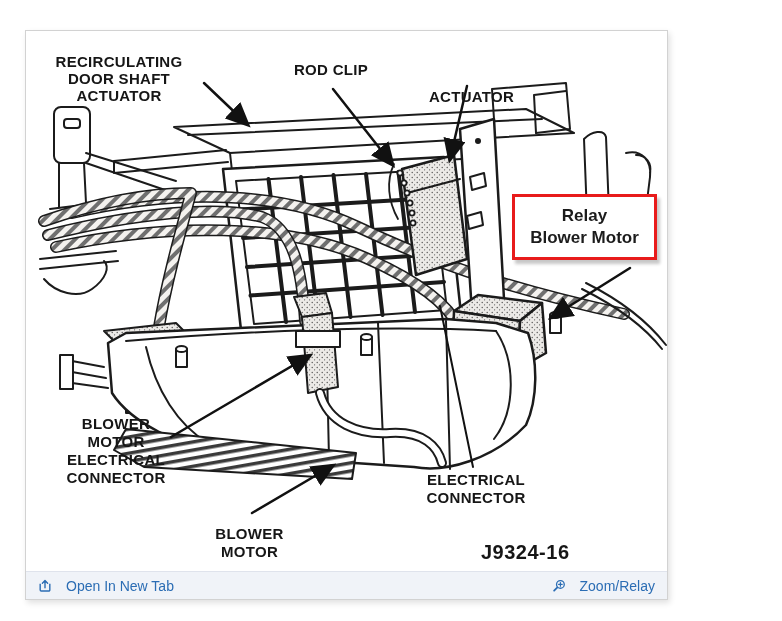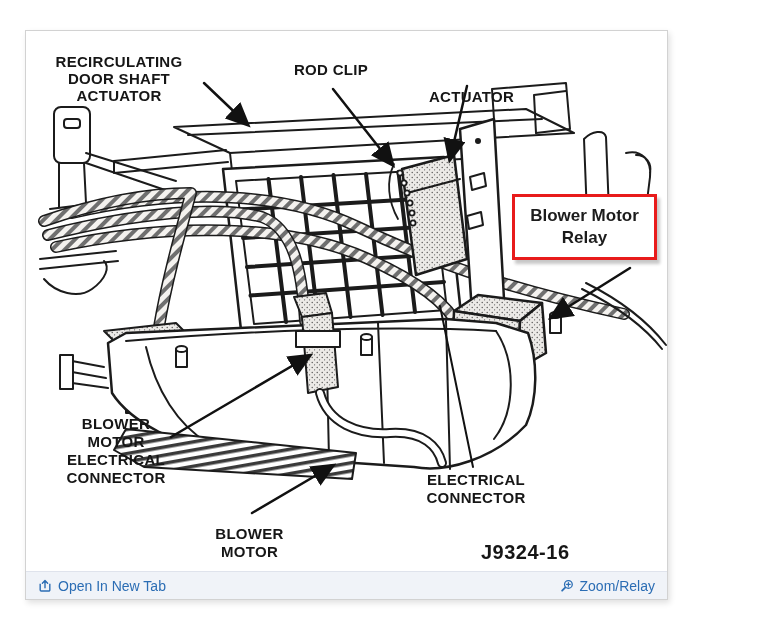--- a/index.html
+++ b/index.html
@@ -42,21 +42,21 @@
     text-align:center;font-weight:bold;font-size:17px;line-height:22px;color:#1c1c1c;
     padding-top:8px;
   }
   .toolbar{
     position:absolute;left:0;right:0;bottom:0;height:28px;
     background:var(--toolbar-bg);border-top:1px solid #dfe3ec;
     display:flex;align-items:center;justify-content:space-between;
     padding:0 12px;box-sizing:border-box;
   }
   .tlink{
-    display:flex;align-items:center;gap:6px;
+    display:flex;align-items:center;gap:14px;
     color:var(--link-color);font-size:14px;text-decoration:none;cursor:pointer;
   }
   .tlink svg{display:block;}
 </style>
 </head>
 <body>
 
 <div class="panel">
 
   <div class="diagram">
@@ -224,22 +224,22 @@
 
     <div class="lbl lbl-rodclip">
       <span class="ln">ROD CLIP</span>
     </div>
 
     <div class="lbl lbl-actuator">
       <span class="ln">ACTUATOR</span>
     </div>
 
     <div class="callout">
+      <span class="ln" style="display:block">Relay</span>
       <span class="ln" style="display:block">Blower Motor</span>
-      <span class="ln" style="display:block">Relay</span>
     </div>
 
     <div class="lbl lbl-bmec">
       <span class="ln">BLOWER</span>
       <span class="ln">MOTOR</span>
       <span class="ln">ELECTRICAL</span>
       <span class="ln">CONNECTOR</span>
     </div>
 
     <div class="lbl lbl-elec">

